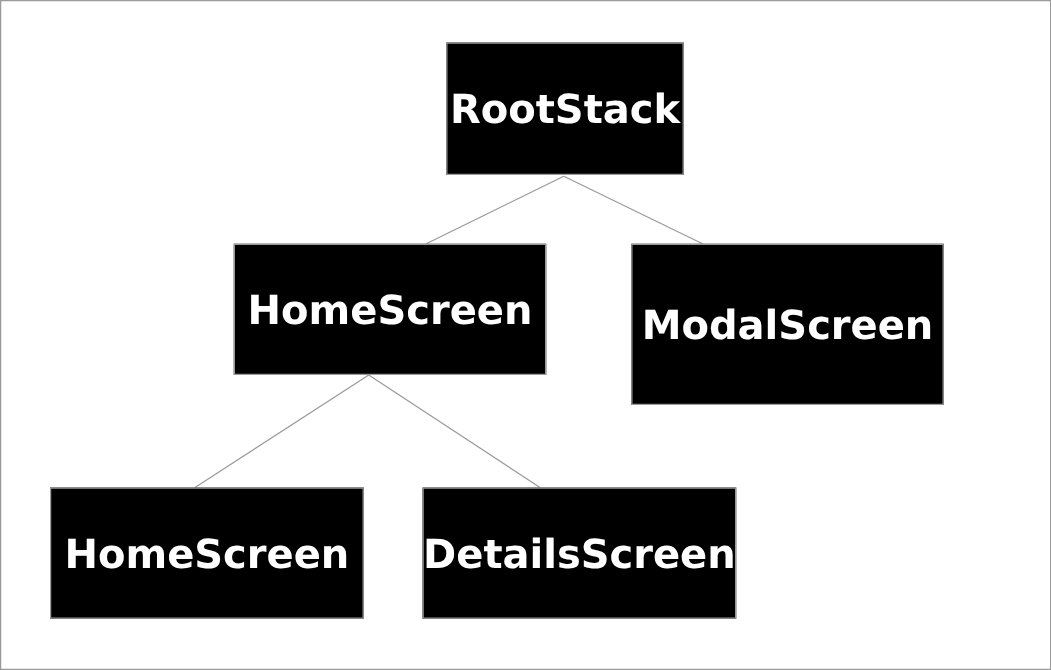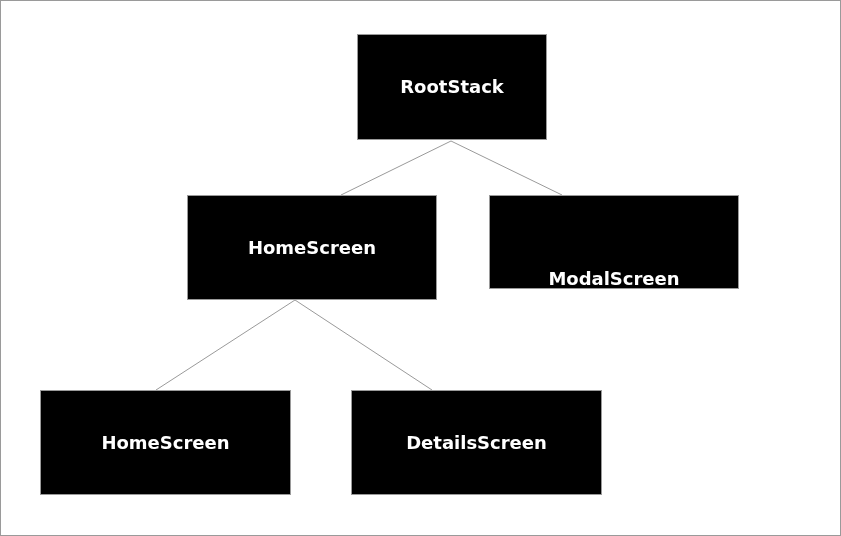--- a/index.html
+++ b/index.html
@@ -35,31 +35,31 @@
     box-sizing: border-box;
     display: flex;
     align-items: center;
     justify-content: center;
     z-index: 2;
   }
   .node-label {
     color: #ffffff;
     font-family: "DejaVu Sans", "Liberation Sans", sans-serif;
     font-weight: bold;
-    font-size: 18px;
+    font-size: 32px;
     line-height: 1;
     letter-spacing: 0px;
     white-space: nowrap;
     text-align: center;
   }
   #node-rootstack   { left: 356px; top: 33px;  width: 190px; height: 106px; }
   #node-mainstack   { left: 186px; top: 194px; width: 250px; height: 105px; }
-  #node-modalscreen { left: 488px; top: 194px; width: 250px; height: 94px; align-items: flex-end; }
+  #node-modalscreen { left: 504px; top: 194px; width: 250px; height: 129px; }
   #node-homescreen  { left: 39px;  top: 389px; width: 251px; height: 105px; }
-  #node-detailsscreen { left: 350px; top: 389px; width: 251px; height: 105px; }
+  #node-detailsscreen { left: 337px; top: 389px; width: 251px; height: 105px; }
 </style>
 </head>
 <body>
 
 <div id="canvas">
 
   <svg id="edge-layer" width="841" height="536" viewBox="0 0 841 536" xmlns="http://www.w3.org/2000/svg" aria-hidden="true">
     <line x1="450" y1="140" x2="340" y2="194" stroke="#9a9a9a" stroke-width="1" shape-rendering="auto"></line>
     <line x1="450" y1="140" x2="561" y2="194" stroke="#9a9a9a" stroke-width="1" shape-rendering="auto"></line>
     <line x1="294" y1="299" x2="155" y2="389" stroke="#9a9a9a" stroke-width="1" shape-rendering="auto"></line>

